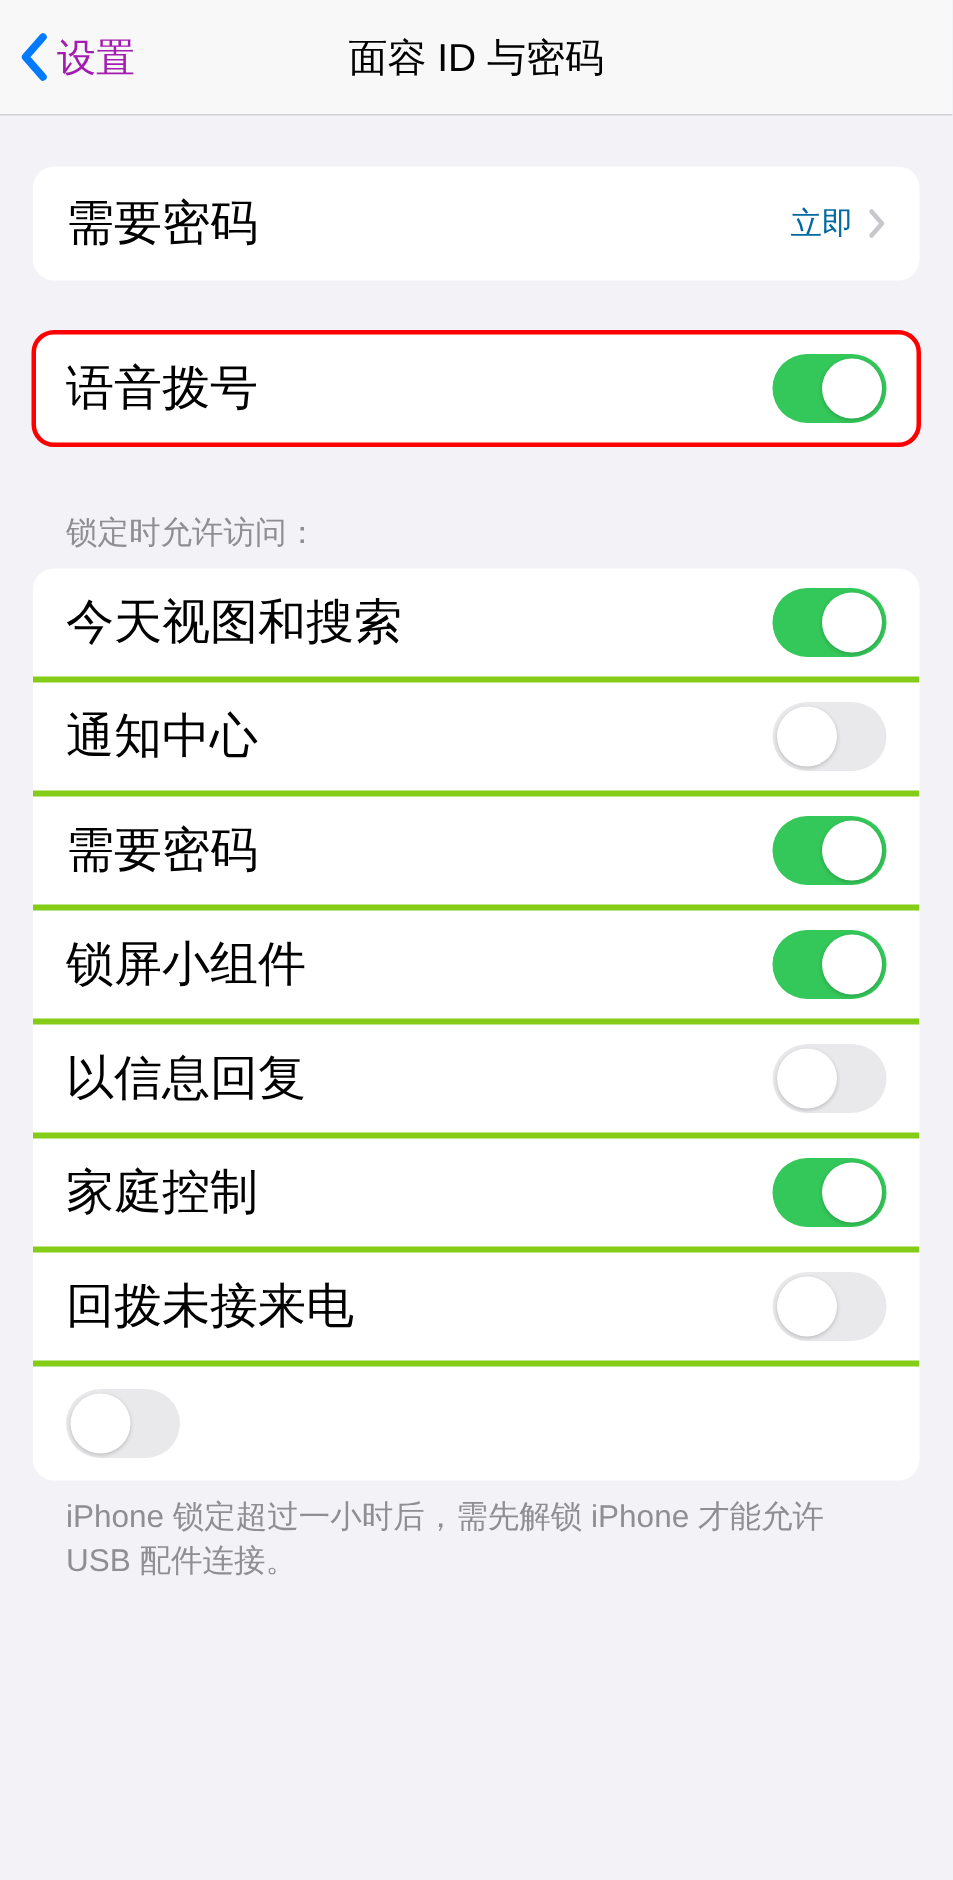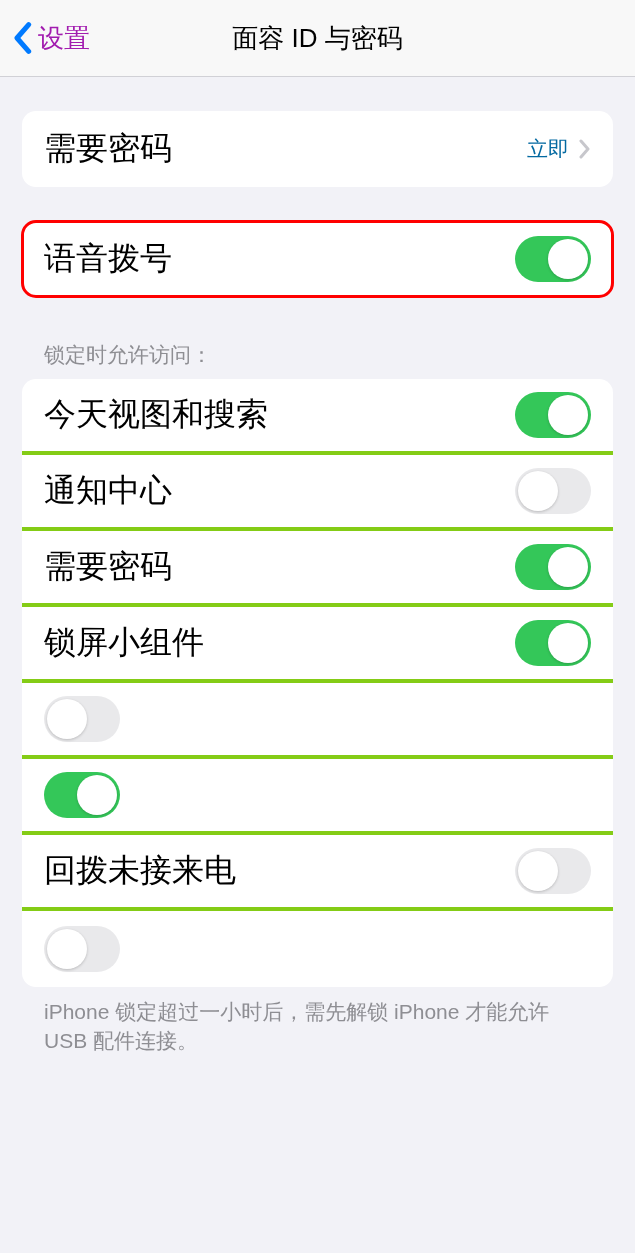--- a/index.html
+++ b/index.html
@@ -194,25 +194,27 @@
             <div class="toggle-knob"></div>
           </div>
         </div>
         <div class="row">
           <span class="row-label">锁屏小组件</span>
           <div class="toggle toggle-on">
             <div class="toggle-knob"></div>
           </div>
         </div>
         <div class="row">
-          <div class="toggle toggle-off">
-            <div class="toggle-knob"></div>
-          </div>
-        </div>
-        <div class="row">
+          <span class="row-label">以信息回复</span>
+          <div class="toggle toggle-off">
+            <div class="toggle-knob"></div>
+          </div>
+        </div>
+        <div class="row">
+          <span class="row-label">家庭控制</span>
           <div class="toggle toggle-on">
             <div class="toggle-knob"></div>
           </div>
         </div>
         <div class="row">
           <span class="row-label">回拨未接来电</span>
           <div class="toggle toggle-off">
             <div class="toggle-knob"></div>
           </div>
         </div>

